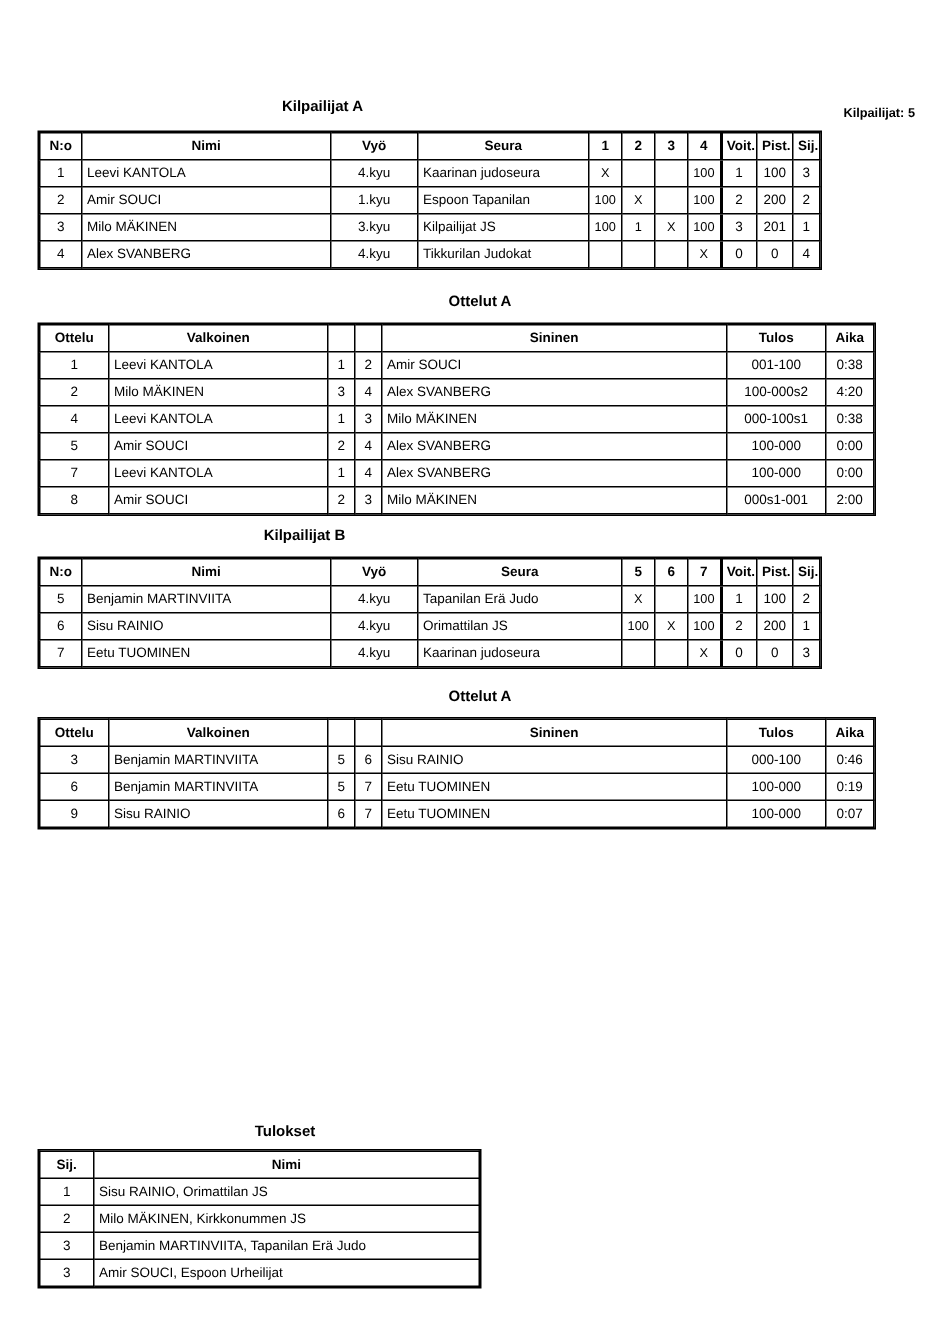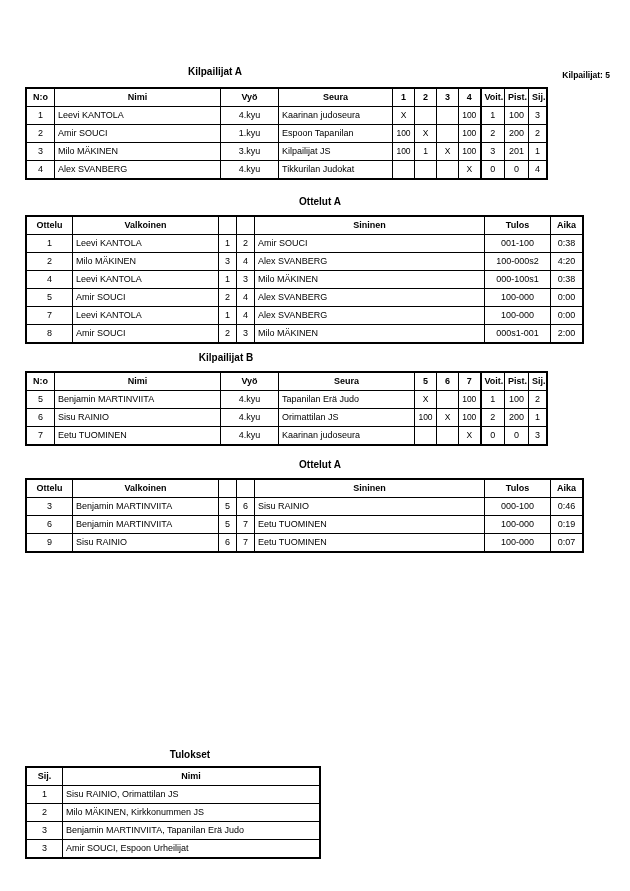--- a/index.html
+++ b/index.html
@@ -227,21 +227,21 @@
           <td class="l">Amir SOUCI</td>
           <td class="c" style="padding:0 1px;">2</td>
           <td class="c" style="padding:0 1px;">3</td>
           <td class="l b">Milo MÄKINEN</td>
           <td class="c">000s1-001</td>
           <td class="c">2:00</td>
         </tr>
       </tbody>
   </table>
 
-  <div class="sec-head" style="left:126px;top:352px;width:200px;">Kilpailijat B</div>
+  <div class="sec-head" style="left:103px;top:352px;width:200px;">Kilpailijat B</div>
   <table class="grid" id="tbl-pool-b" style="left:26px;top:372px;width:520px;">
     <colgroup>
       <col style="width:28px">
         <col style="width:166px">
         <col style="width:58px">
         <col style="width:136px">
       <col style="width:22px">
         <col style="width:22px">
         <col style="width:22px">
       <col style="width:24px">

